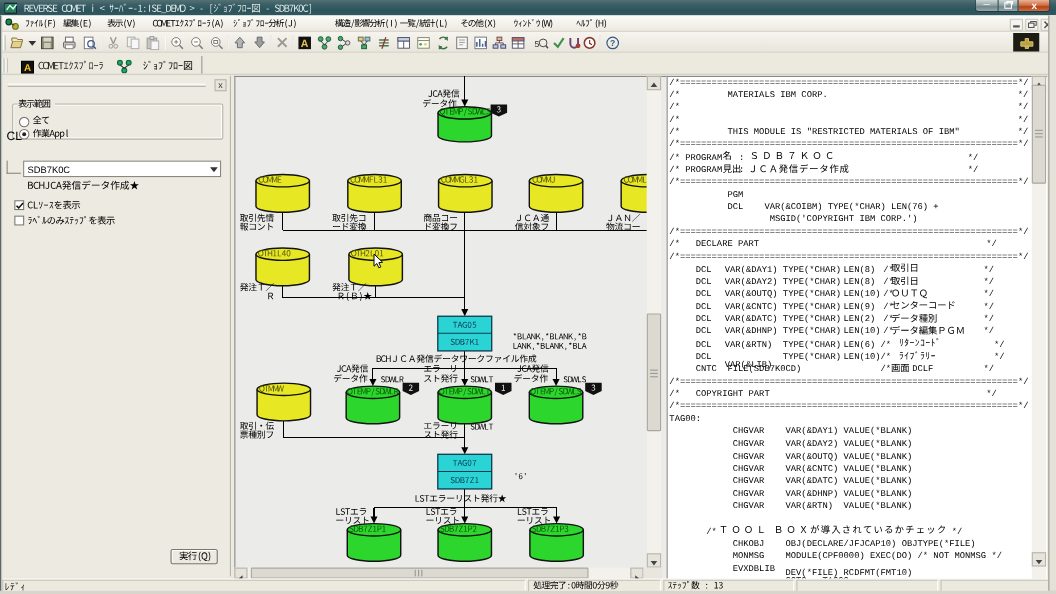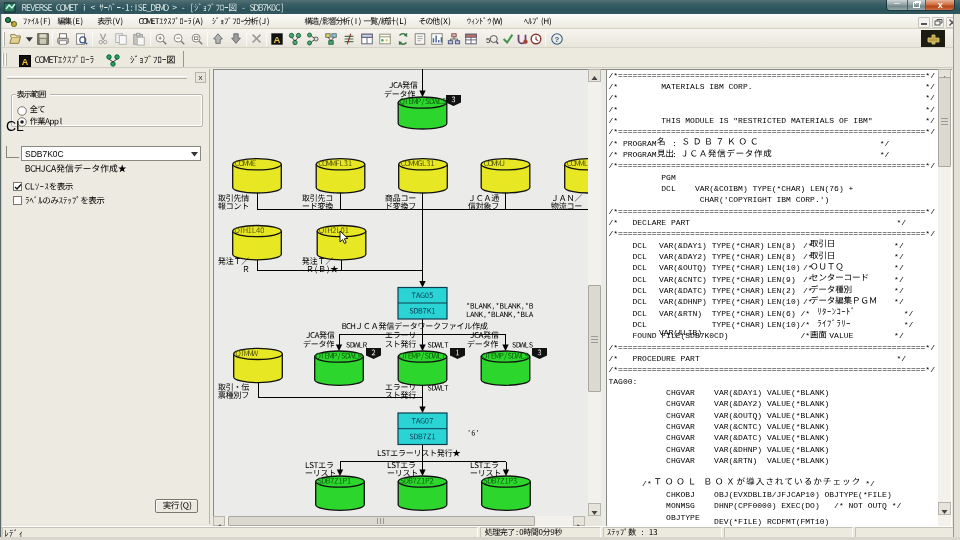--- a/index.html
+++ b/index.html
@@ -611,21 +611,21 @@
     <circle cx="5" cy="5" r="1.8" fill="#222"></circle>
   </svg>
 <svg class="jt " style="left:30px;top:116.5px;" width="34" height="11" fill="#000">
     <use href="#g4f5c" transform="translate(-0.3 7.2) scale(0.0082 -0.0082)"></use>
     <use href="#g696d" transform="translate(7.3 7.2) scale(0.0082 -0.0082)"></use>
     <use href="#g0041" transform="translate(15.0 7.2) scale(0.0082 -0.0082)"></use>
     <use href="#g0070" transform="translate(19.4 7.2) scale(0.0082 -0.0082)"></use>
     <use href="#g0070" transform="translate(23.9 7.2) scale(0.0082 -0.0082)"></use>
     <use href="#g006c" transform="translate(29.8 7.2) scale(0.0082 -0.0082)"></use>
   </svg>
-<div class="abs" style="left:6px;top:118px;font-size:14px;color:#000">CL</div>
+<div class="abs" style="left:6px;top:118px;font-size:11px;color:#000">CL</div>
 <div class="abs" style="left:6px;top:146px;width:13px;height:12px;background:#edeae1;border-left:1px solid #8a887e;border-bottom:1px solid #8a887e"></div>
 <div class="abs" style="left:21px;top:146px;width:180px;height:15px;background:#fff;border:1px solid #8a887e"></div>
 <div class="abs" style="left:25px;top:149px;font-size:8.5px;font-family:'Liberation Sans'">SDB7K0C</div>
 <svg class="abs" style="left:190px;top:150px" width="9" height="8">
     <path d="M1 2 L4.5 6.5 L8 2 Z" fill="#333"></path>
   </svg>
 <svg class="jt " style="left:25px;top:163.8px;" width="102" height="12" fill="#000">
     <use href="#g0042" transform="translate(-0.3 7.7) scale(0.0088 -0.0088)"></use>
     <use href="#g0043" transform="translate(5.0 7.7) scale(0.0088 -0.0088)"></use>
     <use href="#g0048" transform="translate(9.8 7.7) scale(0.0088 -0.0088)"></use>
@@ -1327,21 +1327,21 @@
     <use href="#g30c7" transform="translate(46.4 7.5) scale(0.0085 -0.0085)"></use>
     <use href="#g30fc" transform="translate(55.6 7.5) scale(0.0085 -0.0085)"></use>
     <use href="#g30bf" transform="translate(64.8 7.5) scale(0.0085 -0.0085)"></use>
     <use href="#g4f5c" transform="translate(74.0 7.5) scale(0.0085 -0.0085)"></use>
     <use href="#g6210" transform="translate(83.2 7.5) scale(0.0085 -0.0085)"></use>
   </svg>
 <div class="abs mono" style="left:879.7px;top:150.0px;font-size:8px;line-height:9px;white-space:pre;color:#000">*/</div>
 <div class="abs mono" style="left:661.3px;top:172.7px;font-size:8px;line-height:9px;white-space:pre;color:#000">PGM</div>
 <div class="abs mono" style="left:661.3px;top:184.0px;font-size:8px;line-height:9px;white-space:pre;color:#000">DCL</div>
 <div class="abs mono" style="left:694.9px;top:184.0px;font-size:8px;line-height:9px;white-space:pre;color:#000">VAR(&amp;COIBM) TYPE(*CHAR) LEN(76) +</div>
-<div class="abs mono" style="left:699.7px;top:195.3px;font-size:8px;line-height:9px;white-space:pre;color:#000">CHAR('COPYRIGHT IBM CORP.')</div>
+<div class="abs mono" style="left:699.7px;top:195.3px;font-size:8px;line-height:9px;white-space:pre;color:#000">MSGID('COPYRIGHT IBM CORP.')</div>
 <div class="abs mono" style="left:608.5px;top:218.0px;font-size:8px;line-height:9px;white-space:pre;color:#000">/*</div>
 <div class="abs mono" style="left:632.5px;top:218.0px;font-size:8px;line-height:9px;white-space:pre;color:#000">DECLARE PART</div>
 <div class="abs mono" style="left:896.5px;top:218.0px;font-size:8px;line-height:9px;white-space:pre;color:#000">*/</div>
 <div class="abs mono" style="left:632.5px;top:240.6px;font-size:8px;line-height:9px;white-space:pre;color:#000">DCL</div>
 <div class="abs mono" style="left:658.9px;top:240.6px;font-size:8px;line-height:9px;white-space:pre;color:#000">VAR(&amp;DAY1)</div>
 <div class="abs mono" style="left:711.7px;top:240.6px;font-size:8px;line-height:9px;white-space:pre;color:#000">TYPE(*CHAR)</div>
 <div class="abs mono" style="left:766.9px;top:240.6px;font-size:8px;line-height:9px;white-space:pre;color:#000">LEN(8)</div>
 <div class="abs mono" style="left:802.9px;top:240.6px;font-size:8px;line-height:9px;white-space:pre;color:#000">/*</div>
 <svg class="jt " style="left:810.3px;top:239.3px;" width="26" height="11" fill="#000">
     <use href="#g53d6" transform="translate(-0.0 7.5) scale(0.0085 -0.0085)"></use>
@@ -1440,31 +1440,31 @@
 <svg class="jt " style="left:817.3px;top:318.7px;" width="34" height="11" fill="#000">
     <use href="#gff97" transform="translate(0.3 7.5) scale(0.0085 -0.0085)"></use>
     <use href="#gff72" transform="translate(5.1 7.5) scale(0.0085 -0.0085)"></use>
     <use href="#gff8c" transform="translate(9.9 7.5) scale(0.0085 -0.0085)"></use>
     <use href="#gff9e" transform="translate(14.7 7.5) scale(0.0085 -0.0085)"></use>
     <use href="#gff97" transform="translate(19.5 7.5) scale(0.0085 -0.0085)"></use>
     <use href="#gff98" transform="translate(24.3 7.5) scale(0.0085 -0.0085)"></use>
     <use href="#gff70" transform="translate(29.1 7.5) scale(0.0085 -0.0085)"></use>
   </svg>
 <div class="abs mono" style="left:903.7px;top:320.0px;font-size:8px;line-height:9px;white-space:pre;color:#000">*/</div>
-<div class="abs mono" style="left:632.5px;top:331.3px;font-size:8px;line-height:9px;white-space:pre;color:#000">FOUND</div>
+<div class="abs mono" style="left:632.5px;top:331.3px;font-size:8px;line-height:9px;white-space:pre;color:#000">CNTC</div>
 <div class="abs mono" style="left:661.3px;top:331.3px;font-size:8px;line-height:9px;white-space:pre;color:#000">FILE(SDB7K0CD)</div>
 <div class="abs mono" style="left:800.5px;top:331.3px;font-size:8px;line-height:9px;white-space:pre;color:#000">/*</div>
 <svg class="jt " style="left:810.1px;top:330.0px;" width="17" height="11" fill="#000">
     <use href="#g753b" transform="translate(-0.0 7.5) scale(0.0085 -0.0085)"></use>
     <use href="#g9762" transform="translate(8.4 7.5) scale(0.0085 -0.0085)"></use>
   </svg>
-<div class="abs mono" style="left:829.3px;top:331.3px;font-size:8px;line-height:9px;white-space:pre;color:#000">VALUE</div>
+<div class="abs mono" style="left:829.3px;top:331.3px;font-size:8px;line-height:9px;white-space:pre;color:#000">DCLF</div>
 <div class="abs mono" style="left:894.1px;top:331.3px;font-size:8px;line-height:9px;white-space:pre;color:#000">*/</div>
 <div class="abs mono" style="left:608.5px;top:353.9px;font-size:8px;line-height:9px;white-space:pre;color:#000">/*</div>
-<div class="abs mono" style="left:632.5px;top:353.9px;font-size:8px;line-height:9px;white-space:pre;color:#000">PROCEDURE PART</div>
+<div class="abs mono" style="left:632.5px;top:353.9px;font-size:8px;line-height:9px;white-space:pre;color:#000">COPYRIGHT PART</div>
 <div class="abs mono" style="left:896.5px;top:353.9px;font-size:8px;line-height:9px;white-space:pre;color:#000">*/</div>
 <div class="abs mono" style="left:608.5px;top:376.6px;font-size:8px;line-height:9px;white-space:pre;color:#000">TAG00:</div>
 <div class="abs mono" style="left:666.1px;top:387.9px;font-size:8px;line-height:9px;white-space:pre;color:#000">CHGVAR</div>
 <div class="abs mono" style="left:714.1px;top:387.9px;font-size:8px;line-height:9px;white-space:pre;color:#000">VAR(&amp;DAY1)</div>
 <div class="abs mono" style="left:766.9px;top:387.9px;font-size:8px;line-height:9px;white-space:pre;color:#000">VALUE(*BLANK)</div>
 <div class="abs mono" style="left:666.1px;top:399.3px;font-size:8px;line-height:9px;white-space:pre;color:#000">CHGVAR</div>
 <div class="abs mono" style="left:714.1px;top:399.3px;font-size:8px;line-height:9px;white-space:pre;color:#000">VAR(&amp;DAY2)</div>
 <div class="abs mono" style="left:766.9px;top:399.3px;font-size:8px;line-height:9px;white-space:pre;color:#000">VALUE(*BLANK)</div>
 <div class="abs mono" style="left:666.1px;top:410.6px;font-size:8px;line-height:9px;white-space:pre;color:#000">CHGVAR</div>
 <div class="abs mono" style="left:714.1px;top:410.6px;font-size:8px;line-height:9px;white-space:pre;color:#000">VAR(&amp;OUTQ)</div>
@@ -1503,25 +1503,25 @@
     <use href="#g3044" transform="translate(58.1 7.5) scale(0.0085 -0.0085)"></use>
     <use href="#g308b" transform="translate(67.8 7.5) scale(0.0085 -0.0085)"></use>
     <use href="#g304b" transform="translate(77.3 7.5) scale(0.0085 -0.0085)"></use>
     <use href="#g30c1" transform="translate(86.9 7.5) scale(0.0085 -0.0085)"></use>
     <use href="#g30a7" transform="translate(96.5 7.5) scale(0.0085 -0.0085)"></use>
     <use href="#g30c3" transform="translate(106.1 7.5) scale(0.0085 -0.0085)"></use>
     <use href="#g30af" transform="translate(115.7 7.5) scale(0.0085 -0.0085)"></use>
   </svg>
 <div class="abs mono" style="left:865.3px;top:478.6px;font-size:8px;line-height:9px;white-space:pre;color:#000">*/</div>
 <div class="abs mono" style="left:666.1px;top:489.9px;font-size:8px;line-height:9px;white-space:pre;color:#000">CHKOBJ</div>
-<div class="abs mono" style="left:714.1px;top:489.9px;font-size:8px;line-height:9px;white-space:pre;color:#000">OBJ(EVXDBLIB/JFJCAP10) OBJTYPE(*FILE)</div>
+<div class="abs mono" style="left:714.1px;top:489.9px;font-size:8px;line-height:9px;white-space:pre;color:#000">OBJ(DECLARE/JFJCAP10) OBJTYPE(*FILE)</div>
 <div class="abs mono" style="left:666.1px;top:501.2px;font-size:8px;line-height:9px;white-space:pre;color:#000">MONMSG</div>
-<div class="abs mono" style="left:714.1px;top:501.2px;font-size:8px;line-height:9px;white-space:pre;color:#000">DHNP(CPF0000) EXEC(DO)</div>
-<div class="abs mono" style="left:834.1px;top:501.2px;font-size:8px;line-height:9px;white-space:pre;color:#000">/* NOT OUTQ */</div>
-<div class="abs mono" style="left:666.1px;top:512.6px;font-size:8px;line-height:9px;white-space:pre;color:#000">OBJTYPE</div>
+<div class="abs mono" style="left:714.1px;top:501.2px;font-size:8px;line-height:9px;white-space:pre;color:#000">MODULE(CPF0000) EXEC(DO)</div>
+<div class="abs mono" style="left:834.1px;top:501.2px;font-size:8px;line-height:9px;white-space:pre;color:#000">/* NOT MONMSG */</div>
+<div class="abs mono" style="left:666.1px;top:512.6px;font-size:8px;line-height:9px;white-space:pre;color:#000">EVXDBLIB</div>
 <div class="abs mono" style="left:714.1px;top:517px;font-size:8px;line-height:9px;white-space:pre;color:#000">DEV(*FILE) RCDFMT(FMT10)</div>
 <div class="abs mono" style="left:714.1px;top:523.9px;font-size:8px;line-height:9px;white-space:pre;color:#000">GOTO</div>
 <div class="abs mono" style="left:747.7px;top:523.9px;font-size:8px;line-height:9px;white-space:pre;color:#000">TAG00</div>
 <div class="abs" style="left:938px;top:69px;width:13px;height:458px;background:#f2f1ec"></div>
 <div class="abs" style="left:938px;top:69px;width:13px;height:13px;background:#e6e3da;border:1px solid #b8b5ac"><svg width="11" height="11">
       <path d="M5.5 3 L2.5 7 H8.5 Z" fill="#444"></path>
     </svg></div>
 <div class="abs" style="left:938px;top:502px;width:13px;height:13px;background:#e6e3da;border:1px solid #b8b5ac"><svg width="11" height="11">
       <path d="M5.5 8 L2.5 4 H8.5 Z" fill="#444"></path>
     </svg></div>

